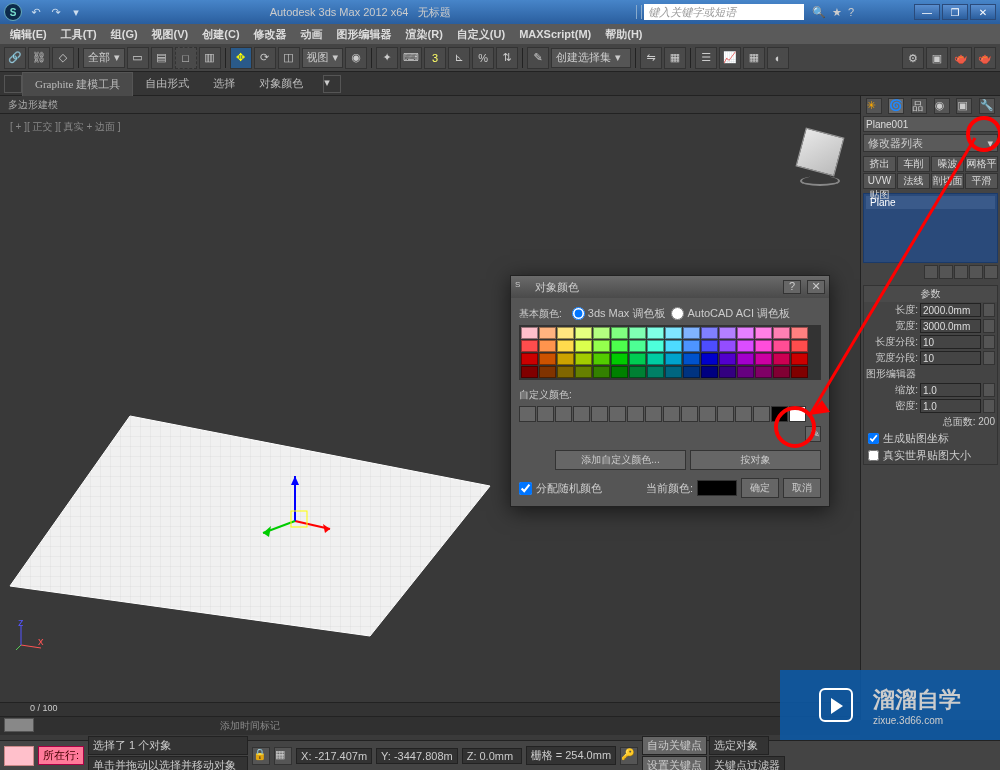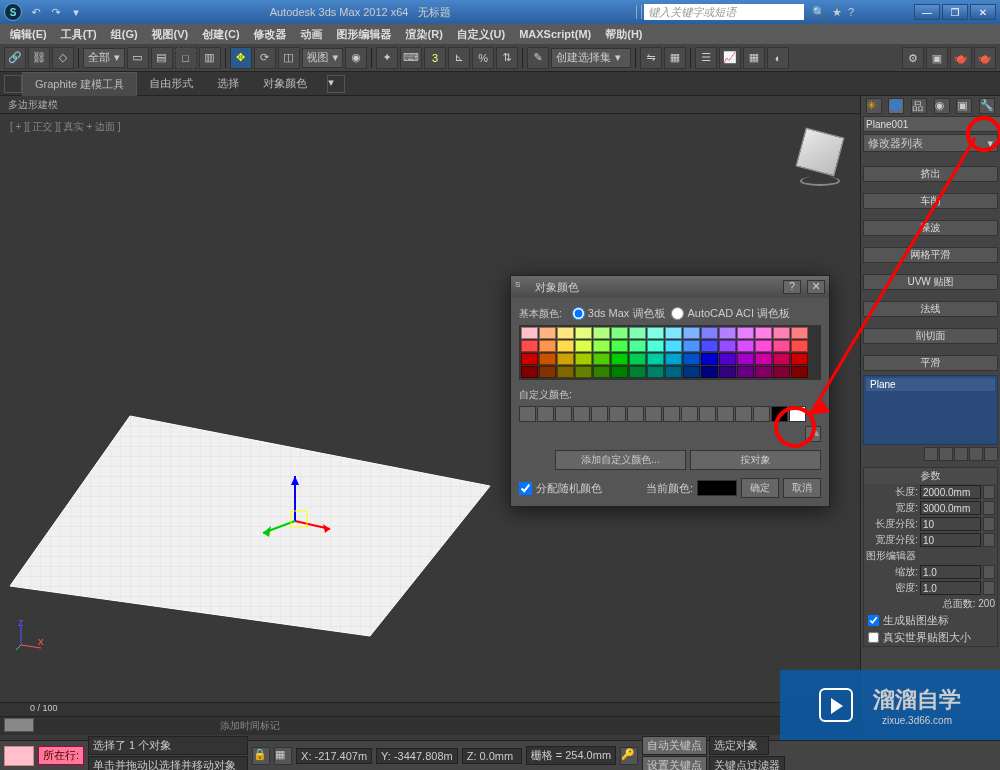--- a/index.html
+++ b/index.html
@@ -18,21 +18,21 @@
 .menubar span{padding:2px 6px; color:#ddd;font-weight:bold;}
 
 .toolbar { height:28px; background:#444; border-bottom:1px solid #222; display:flex; align-items:center; padding:0 4px; gap:2px; position:relative;}
 .tb-btn{width:22px;height:22px;background:#4a4a4a;border:1px solid #333;display:flex;align-items:center;justify-content:center;}
 .tb-sep{width:1px;height:20px;background:#222;margin:0 2px;}
 .tb-sel{color:#ddd;background:#555;border:1px solid #333;padding:1px 4px;height:20px;display:flex;align-items:center;gap:4px;}
 .far-icons{position:absolute; right:4px; top:3px; display:flex; gap:2px;}
 
 .ribbon { height:24px; background:#353535; display:flex; align-items:center; border-bottom:1px solid #222;}
 .ribbon .tab{padding:4px 12px;color:#bbb;}
-.ribbon .tab.active{background:#4a4a4a;border:1px solid #555;border-bottom:none;}
+.ribbon .tab.active{background:#4a4a4a;border:1px solid #555;border-bottom:none;font-family:Liberation Serif, serif;}
 .ribbon .rbtn{width:18px;height:18px;border:1px solid #555;margin-left:4px;}
 
 .subribbon{height:18px;background:#3a3a3a;padding:2px 8px;color:#aaa;font-size:10px;border-bottom:1px solid #222;}
 
 .main { position:absolute; top:116px; left:0; right:140px; bottom:50px; }
 .viewport-label{position:absolute;top:4px;left:10px;color:#888;font-size:10px;}
 .viewcube{position:absolute;top:10px;right:10px;width:60px;height:60px;}
 .viewcube .cube{width:40px;height:40px;background:linear-gradient(135deg,#e8e8e8,#bbb);border:1px solid #999;margin:6px auto;transform:rotate(15deg);}
 .viewcube .ring{position:absolute;bottom:0;left:10px;width:40px;height:10px;border:2px solid #888;border-radius:50%;border-top:none;}
 
@@ -43,21 +43,21 @@
 
 .axis-ind{position:absolute;left:16px;bottom:70px;width:30px;height:30px;}
 
 .rightpanel{position:absolute;top:96px;right:0;width:140px;bottom:50px;background:#444;border-left:1px solid #222;padding:2px;overflow:hidden;}
 .rp-tabs{display:flex;gap:1px;margin-bottom:2px;justify-content:space-around;}
 .rp-tabs div{width:16px;height:16px;background:#555;border:1px solid #333;}
 .rp-tabs div.active{background:#6a6a6a;}
 .rp-name{display:flex;align-items:center;margin:2px 0;}
 .rp-name input{flex:1;background:#5a5a5a;border:1px solid #333;color:#ddd;height:16px;padding:0 2px;font-size:10px;}
 .rp-combo{background:#5a5a5a;border:1px solid #333;height:18px;color:#ddd;padding:0 4px;display:flex;align-items:center;justify-content:space-between;}
-.rp-grid{display:grid;grid-template-columns:1fr;gap:11px;margin-top:14px;}
+.rp-grid{display:grid;grid-template-columns:1fr 1fr 1fr 1fr;gap:1px;margin-top:4px;}
 .rp-grid div{background:#555;border:1px solid #333;height:16px;text-align:center;line-height:14px;font-size:10px;color:#ddd;}
 .rp-stack{background:#2a4a7a;border:1px solid #1a3a6a;height:70px;margin-top:4px;padding:2px;}
 .rp-stack .item{background:#3a5a8a;color:#fff;padding:1px 4px;font-size:10px;}
 .rp-stackbtns{display:flex;gap:1px;margin-top:2px;justify-content:flex-end;}
 .rp-stackbtns div{width:14px;height:14px;background:#555;border:1px solid #333;}
 .rp-rollout{border:1px solid #333;margin-top:6px;}
 .rp-rollout .hdr{background:#4a4a4a;text-align:center;padding:1px;font-size:10px;}
 .rp-row{display:flex;align-items:center;padding:1px 2px;gap:2px;}
 .rp-row label{flex:0 0 52px;font-size:10px;text-align:right;}
 .rp-row input{flex:1;background:#444;border:1px solid #222;color:#ddd;height:14px;padding:0 2px;font-size:10px;width:50px;}
@@ -88,21 +88,21 @@
 .tb-ruler{height:14px;background:#333;border-bottom:1px solid #222;position:relative;font-size:8px;color:#888;}
 .tb-ruler .range{position:absolute;left:30px;top:0;font-size:9px;color:#ccc;}
 .tb-track{height:18px;background:#303030;position:relative;}
 .tb-slider{position:absolute;left:4px;top:1px;width:30px;height:14px;background:#888;border:1px solid #555;}
 
 .statusbar{position:absolute;left:0;right:0;bottom:0;height:30px;background:#444;border-top:1px solid #222;display:flex;align-items:center;padding:0 4px;gap:4px;font-size:10px;}
 .sb-prompt{background:#ff7a9a;border:1px solid #a04;padding:1px 4px;color:#400;}
 .sb-field{background:#333;border:1px solid #222;padding:1px 4px;color:#ccc;min-width:60px;}
 .sb-btn{width:18px;height:18px;background:#555;border:1px solid #333;}
 
-.watermark{position:absolute;right:0;bottom:30px;width:220px;height:70px;background:rgba(10,90,170,0.85);display:flex;align-items:center;justify-content:center;gap:20px;z-index:50;text-align:center;}
+.watermark{position:absolute;right:0;bottom:30px;width:220px;height:70px;background:rgba(10,90,170,0.85);display:flex;align-items:center;justify-content:center;gap:20px;z-index:50;}
 .watermark .pl{width:34px;height:34px;border:2px solid #fff;border-radius:6px;position:relative;}
 .watermark .pl:after{content:'';position:absolute;left:10px;top:8px;border-left:12px solid #fff;border-top:8px solid transparent;border-bottom:8px solid transparent;}
 .watermark .txt{color:#fff;}
 .watermark .big{font-size:22px;font-weight:bold;}
 .watermark .small{font-size:10px;}
 
 </style>
 </head>
 <body>
 

